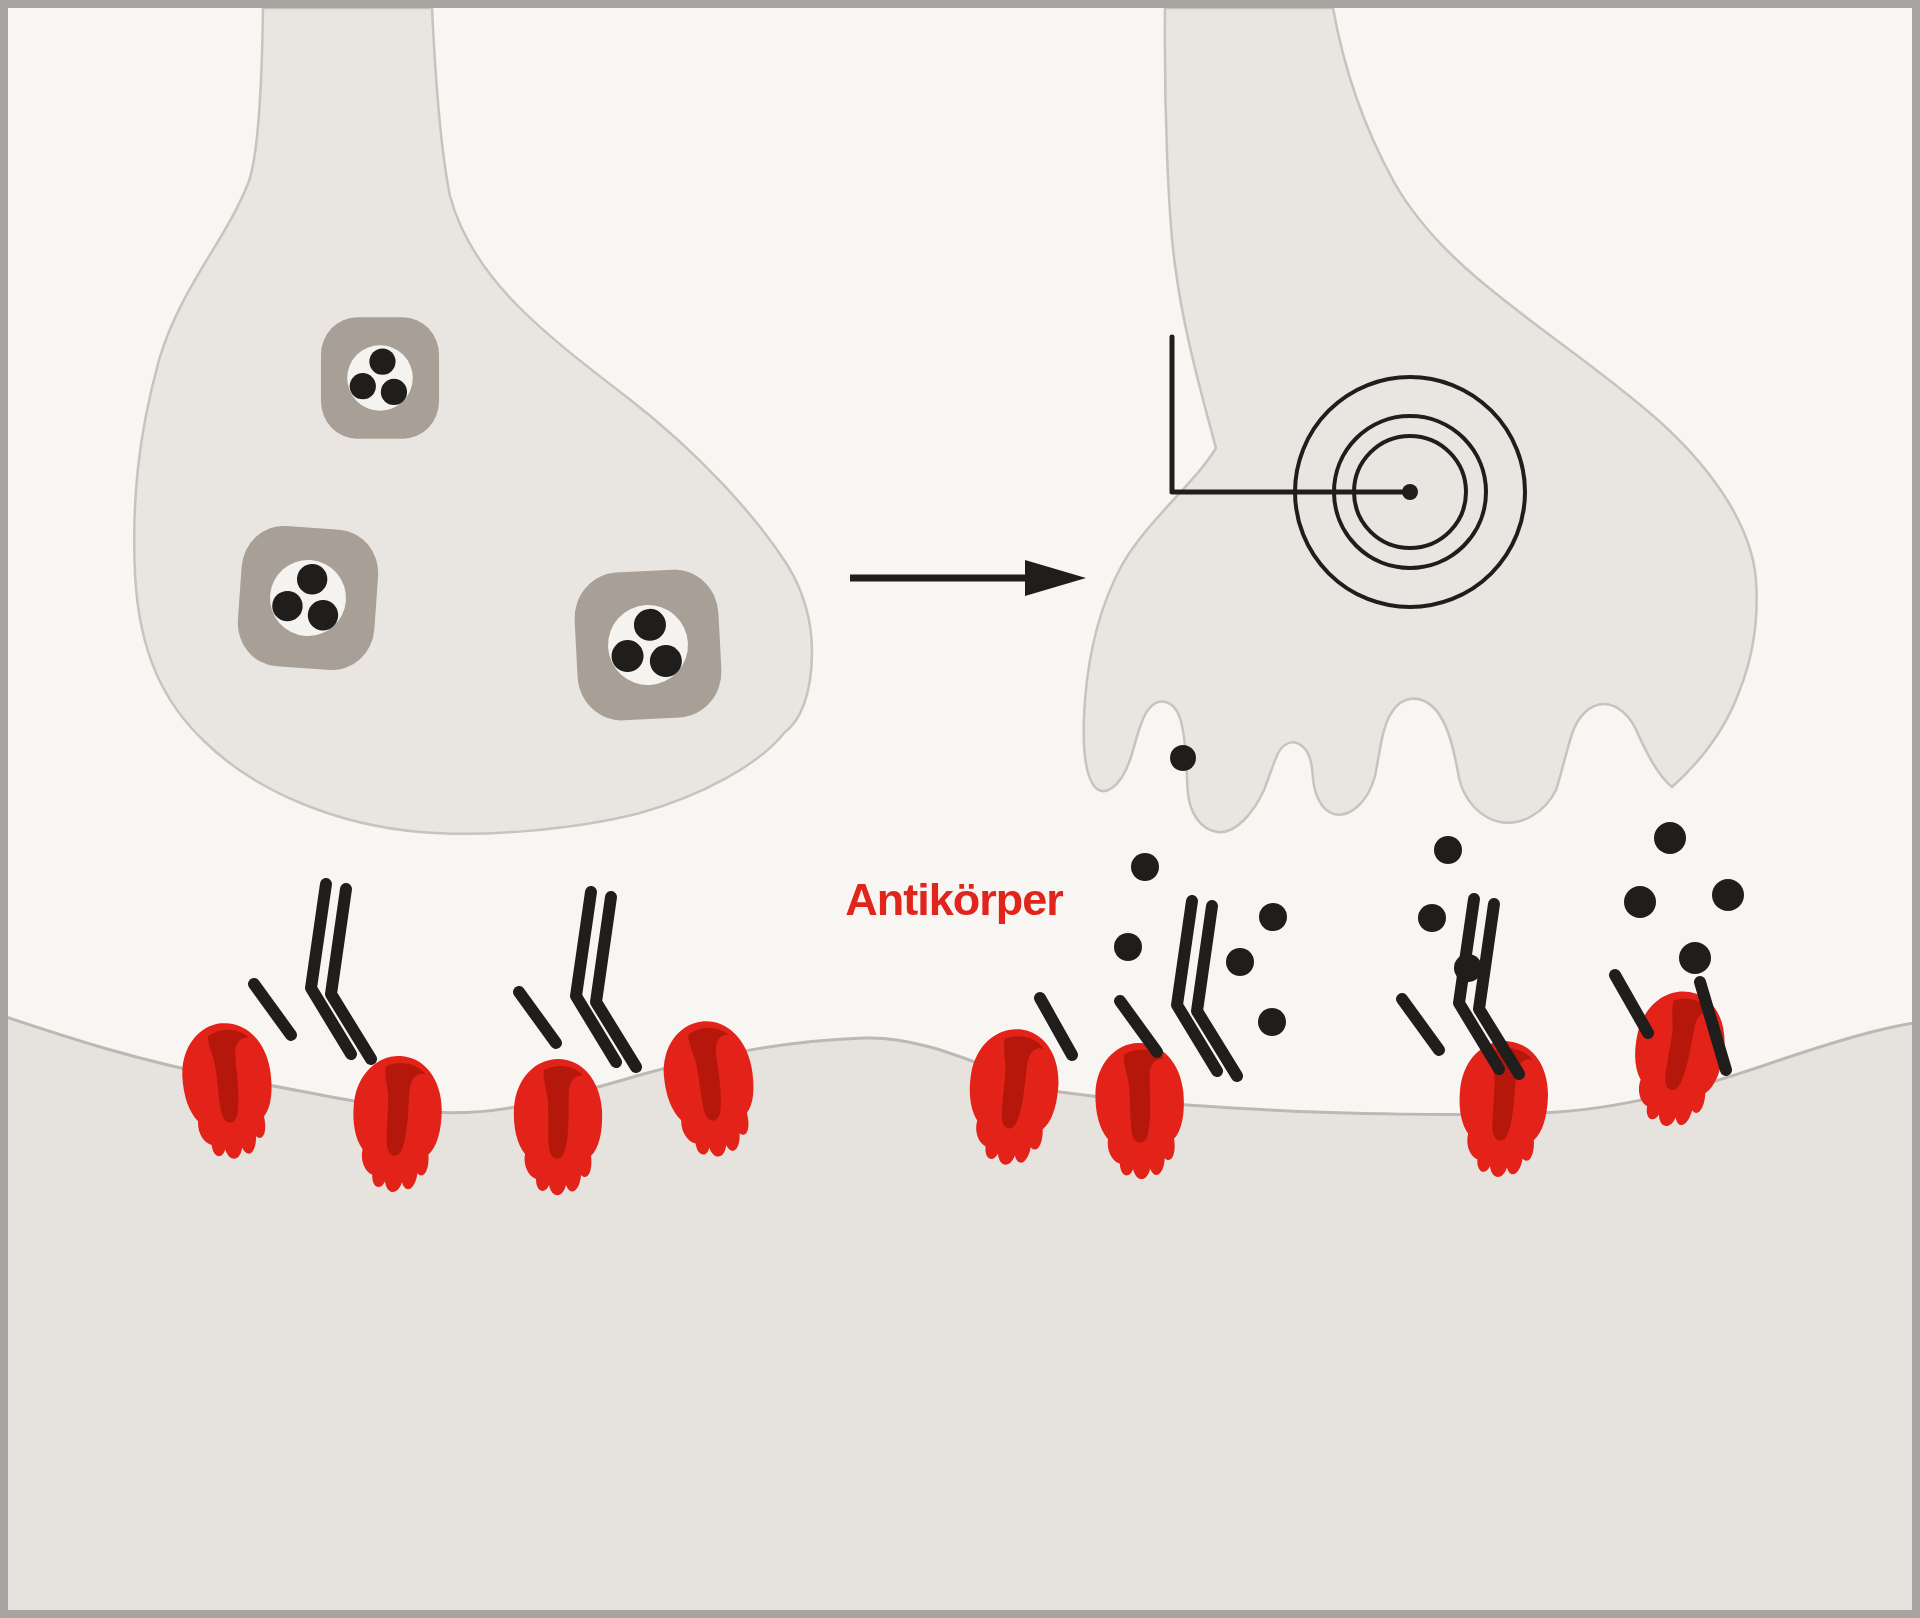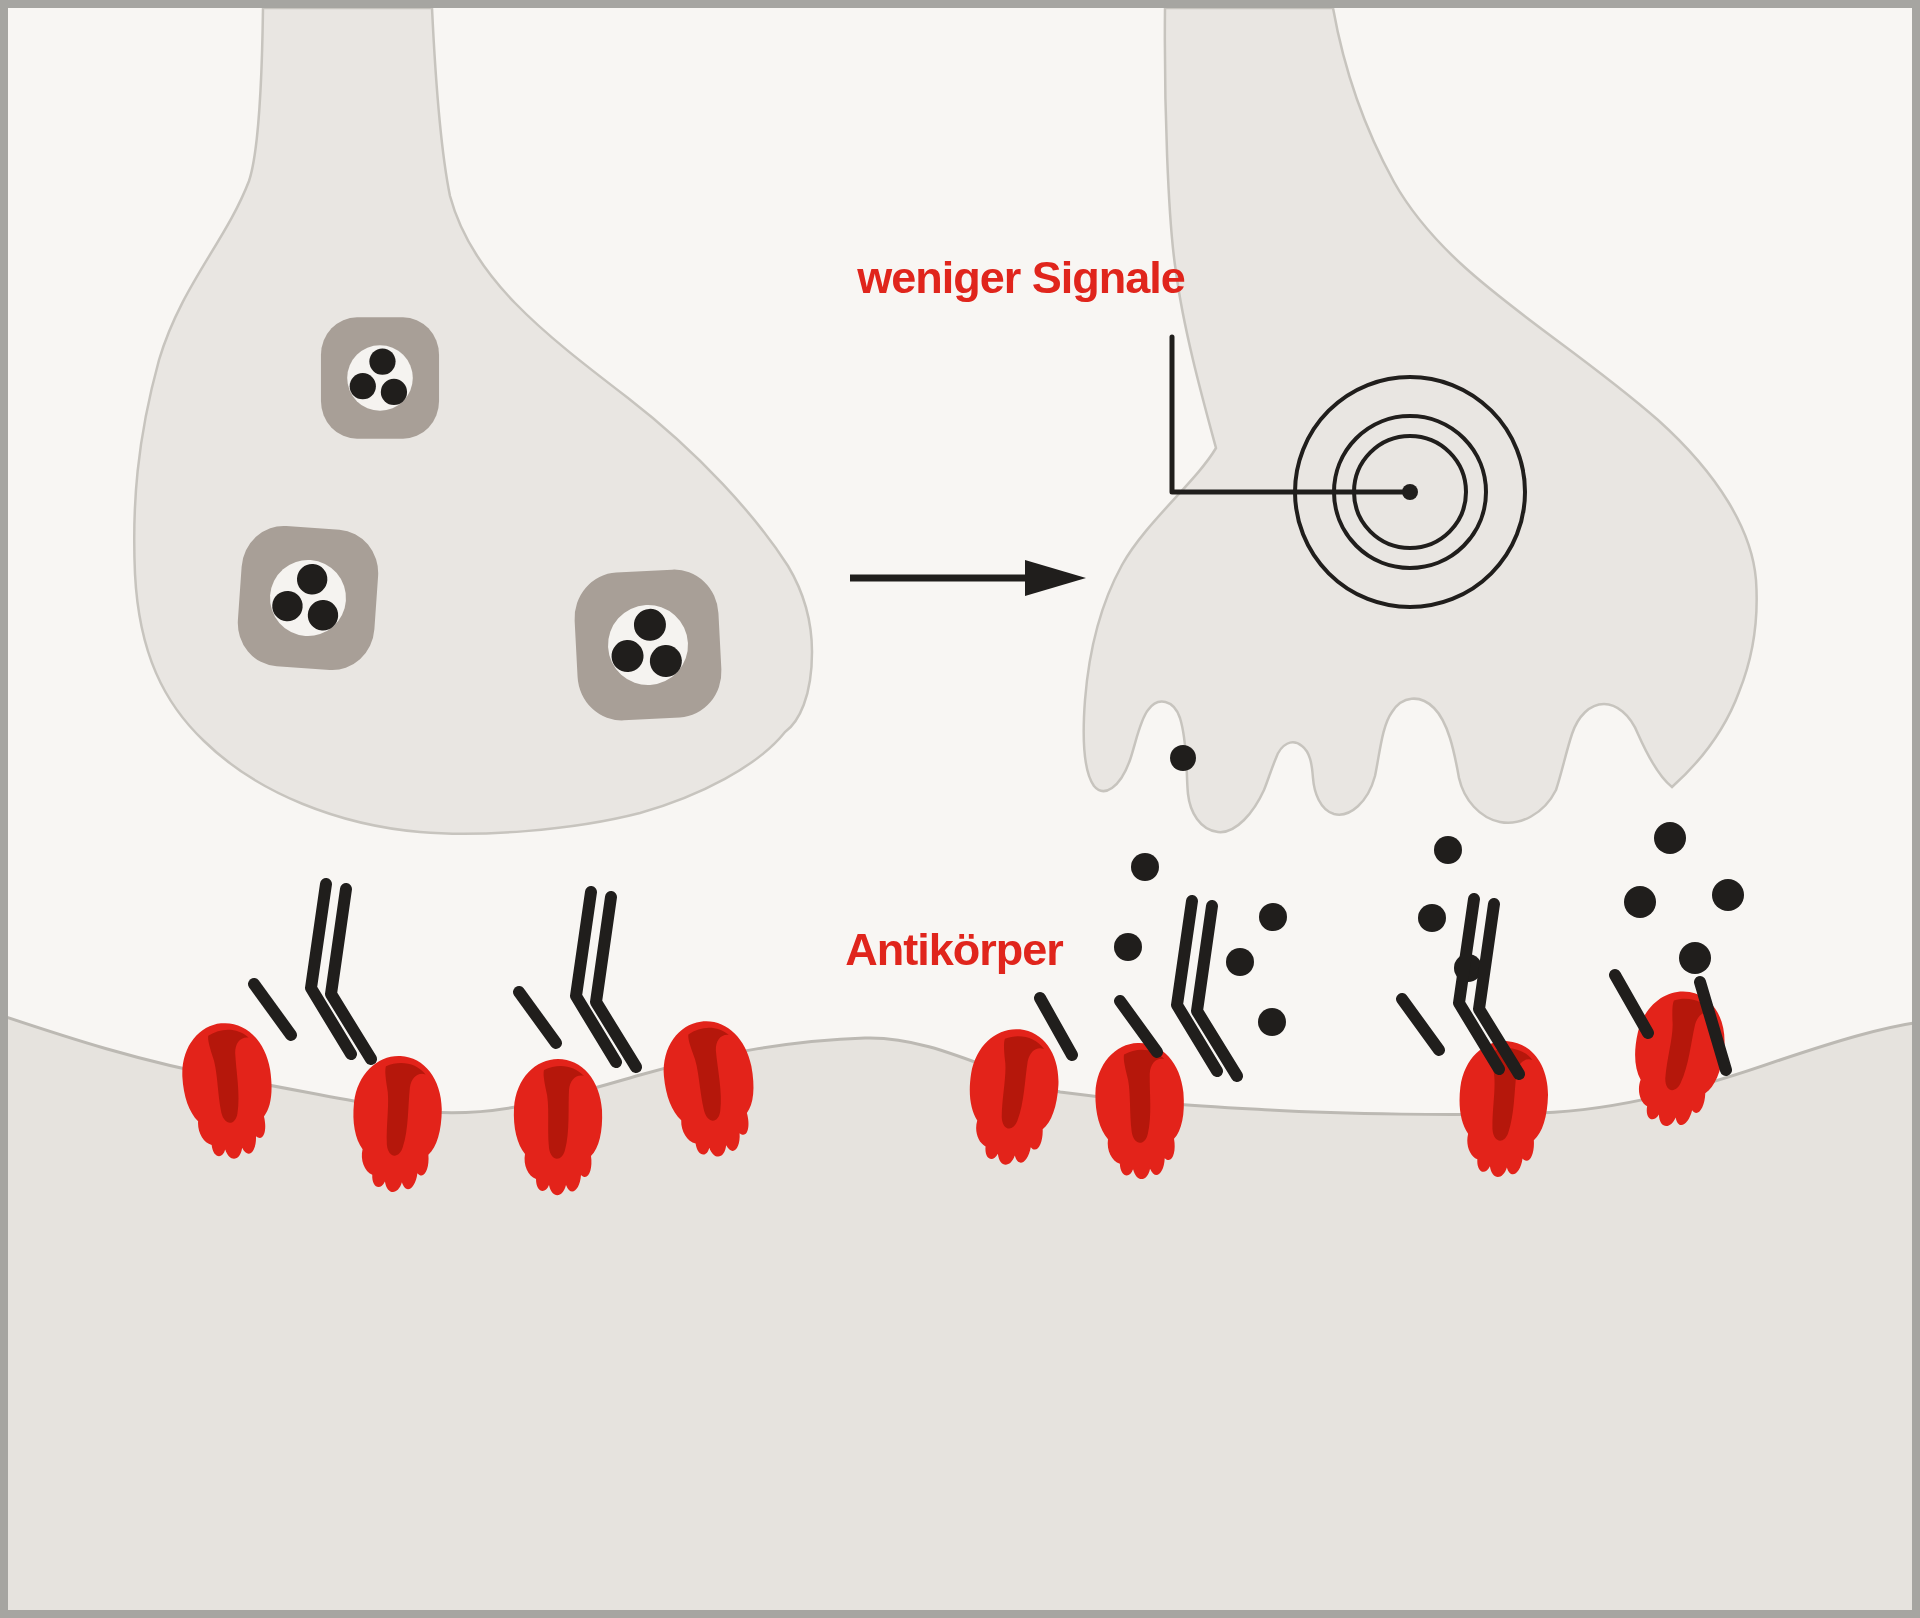--- a/index.html
+++ b/index.html
@@ -117,17 +117,16 @@
       <use href="#antibody" transform="translate(320,884)"></use>
       <use href="#antibody" transform="translate(585,892)"></use>
       <use href="#antibody" transform="translate(1186,901)"></use>
       <use href="#antibody" transform="translate(1468,899)"></use>
       <path class="ab" d="M1040,998 L1072,1055"></path>
       <path class="ab" d="M1615,975 L1648,1033"></path>
       <path class="ab" d="M1700,982 L1726,1070"></path>
     </g>
   </svg>
 
-  <div class="label" style="left:1021px;top:278px">weniger Signale</div>
-  <div class="label" style="left:954px;top:950px">Antikörper</div>
+  <div class="label" style="left:954px;top:900px">Antikörper</div>
 
   <div class="frame"></div>
 </div>
 
 </body></html>

